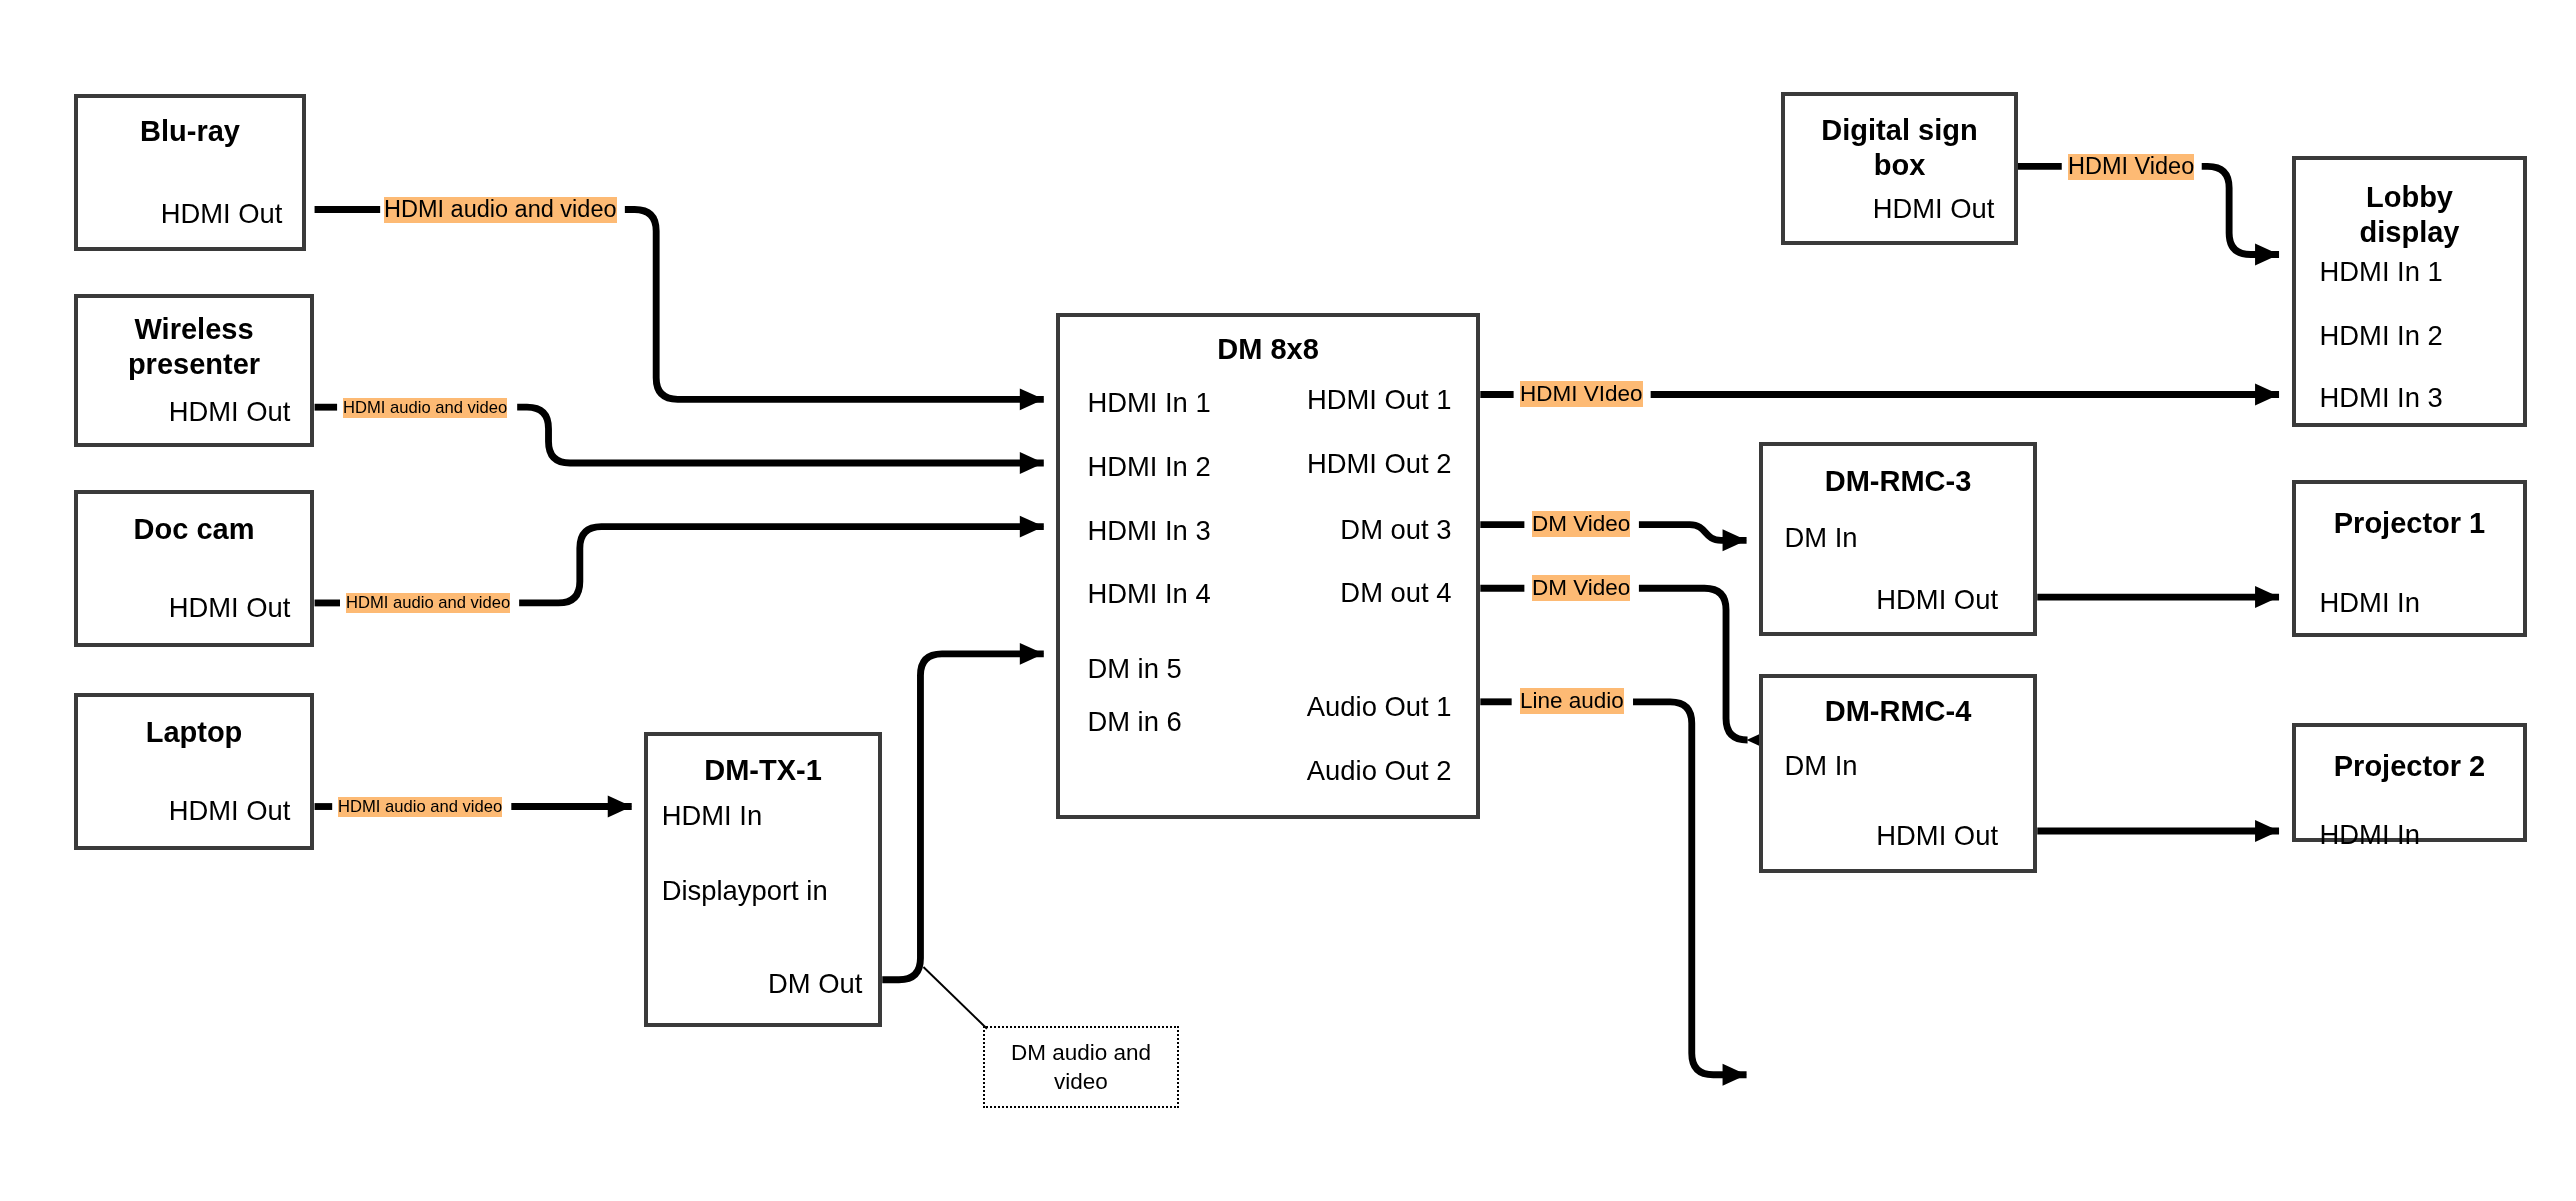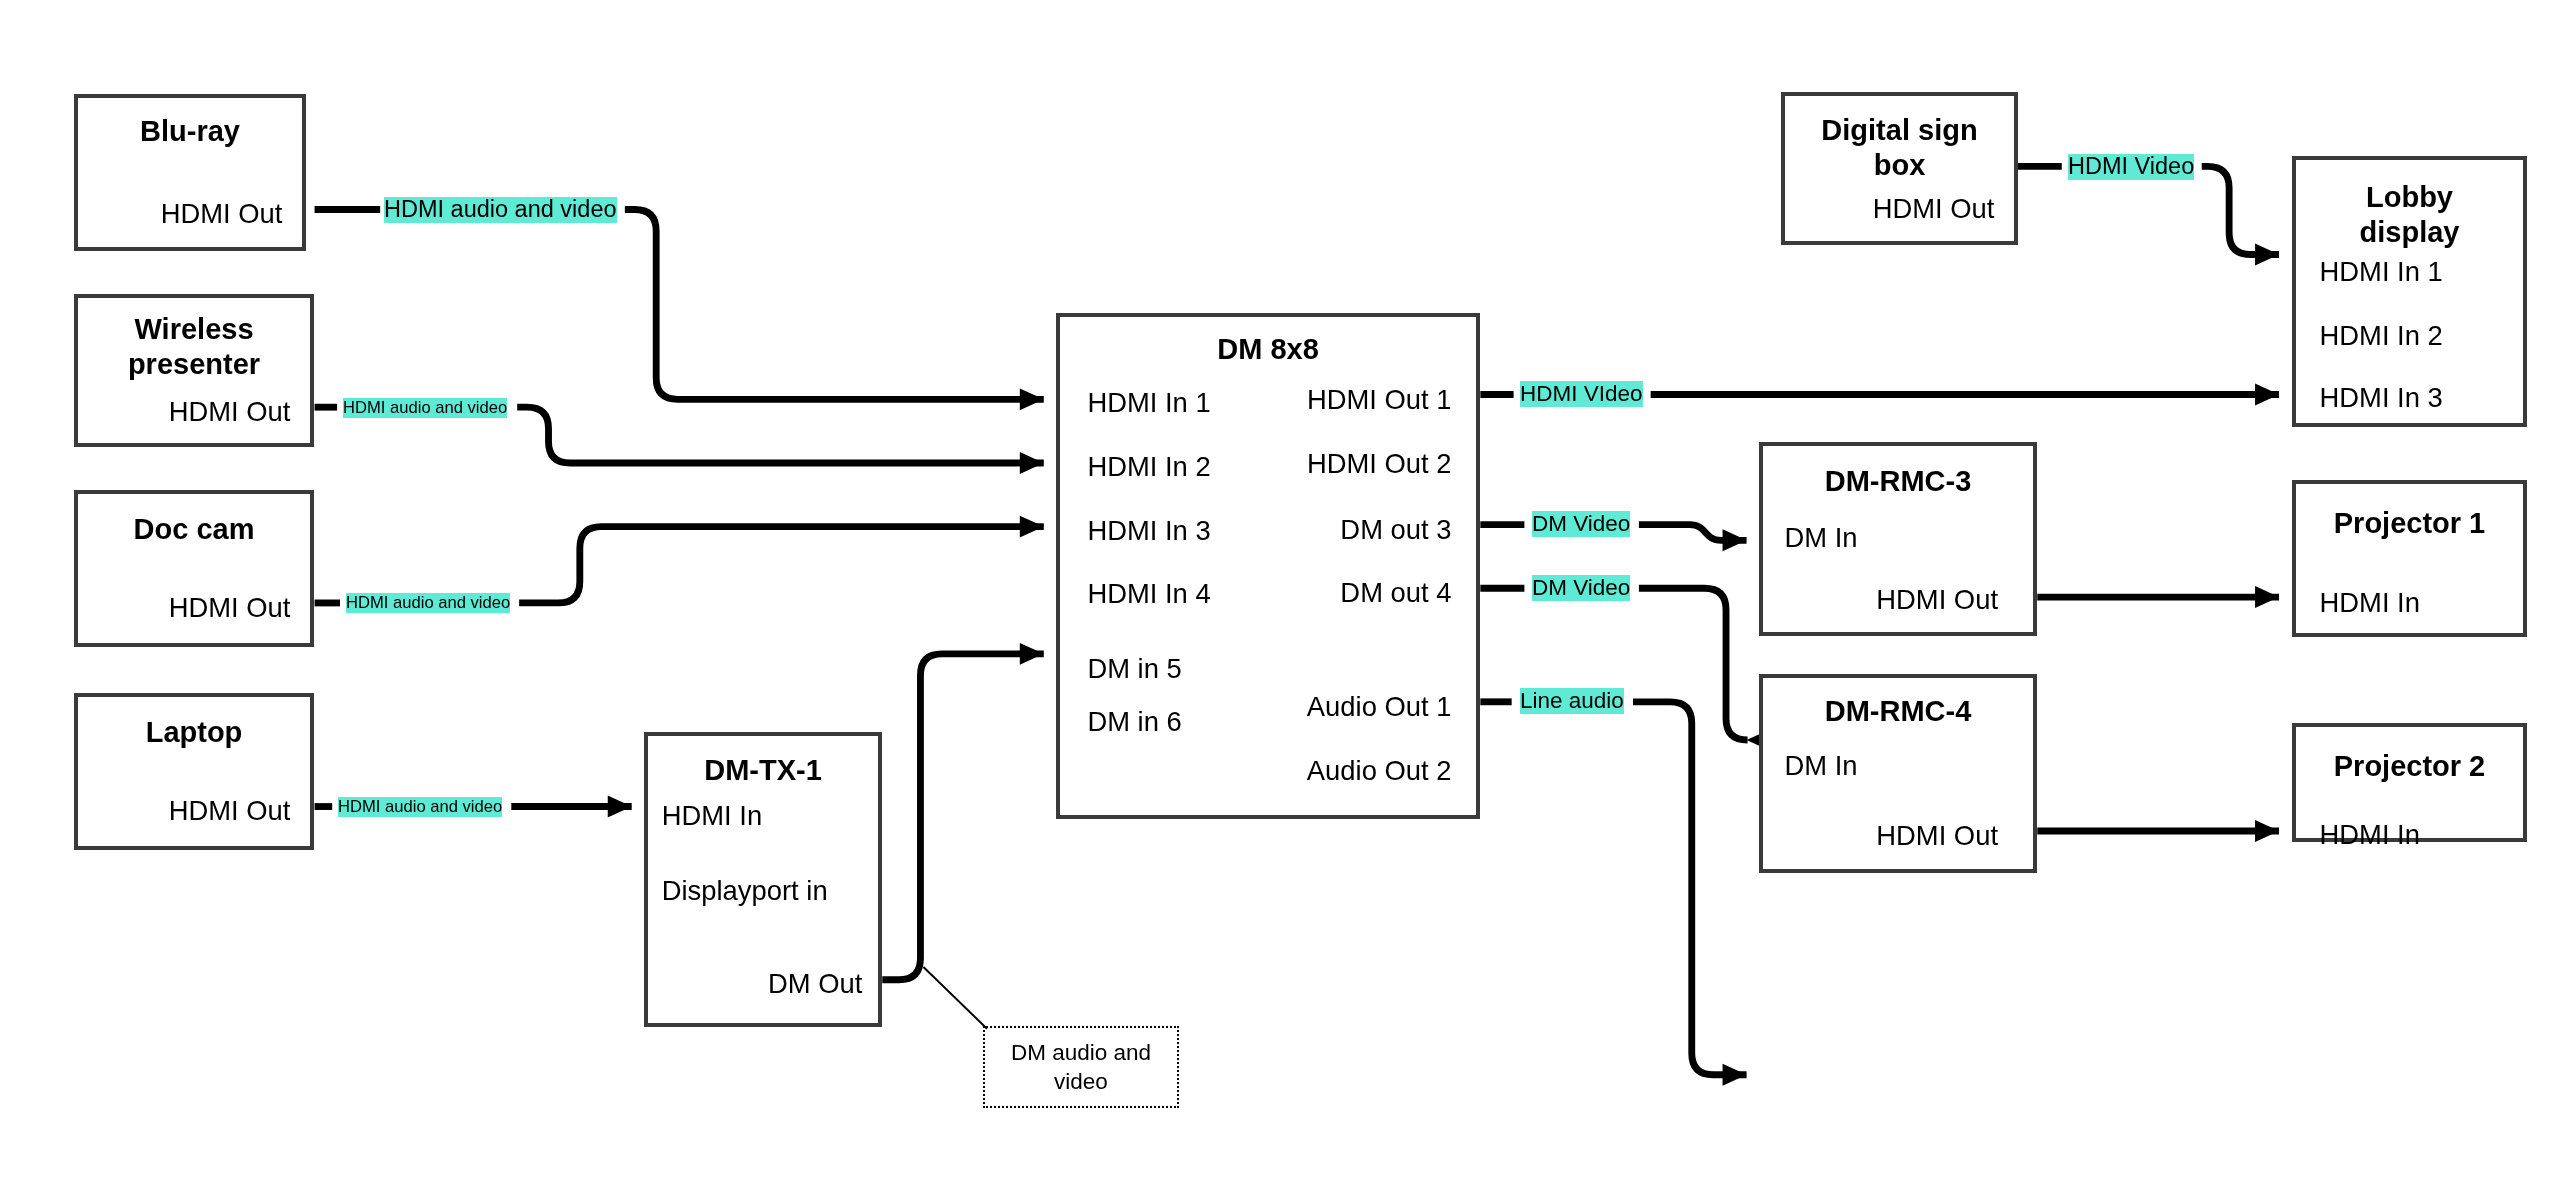--- a/index.html
+++ b/index.html
@@ -14,21 +14,21 @@
   .node .title{
     position:absolute;left:0;right:0;text-align:center;
     font-weight:bold;font-size:29px;line-height:35px;
   }
   .node .title.narrow{left:50%;transform:translateX(-50%);right:auto;}
   .port{
     position:absolute;height:29px;line-height:29px;font-size:27.4px;white-space:nowrap;
   }
   .port.right{text-align:right;}
   .wire-label{
-    position:absolute;white-space:nowrap;font-size:22.5px;line-height:25.5px;background:#5eead4;
+    position:absolute;white-space:nowrap;font-size:22.5px;line-height:25.5px;background:#fdba74;
   }
   .wire-label.big{font-size:23.5px;}
   .wire-label.small{font-size:16.6px;line-height:19.6px;}
   .callout{
     position:absolute;box-sizing:border-box;border:2px dotted #000;
     text-align:center;font-size:22.5px;line-height:29px;
     display:flex;align-items:center;justify-content:center;
   }
 </style>
 </head>

